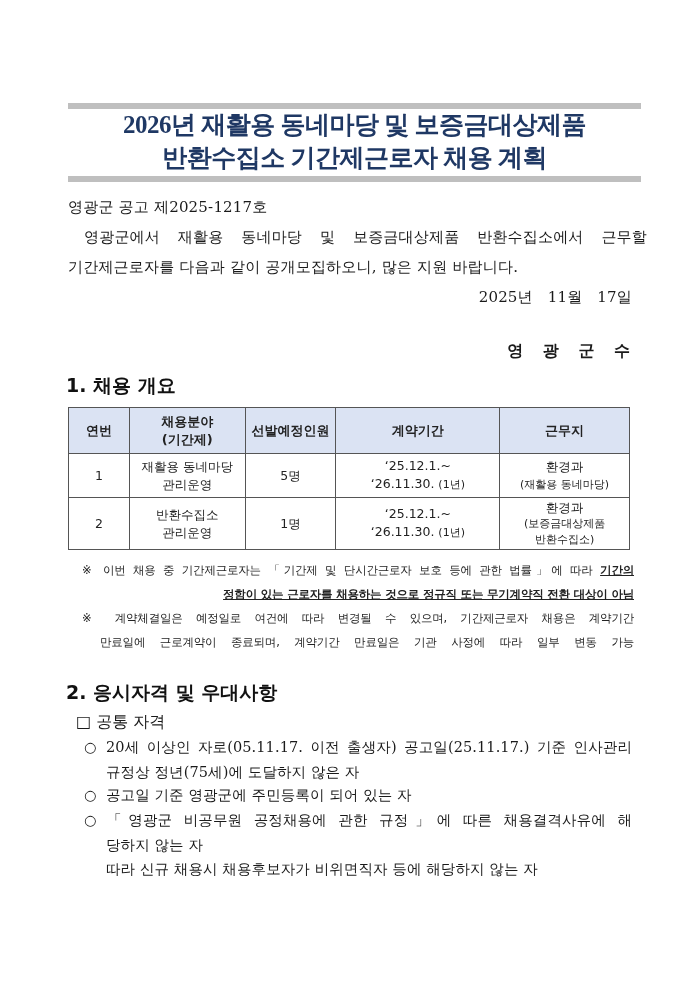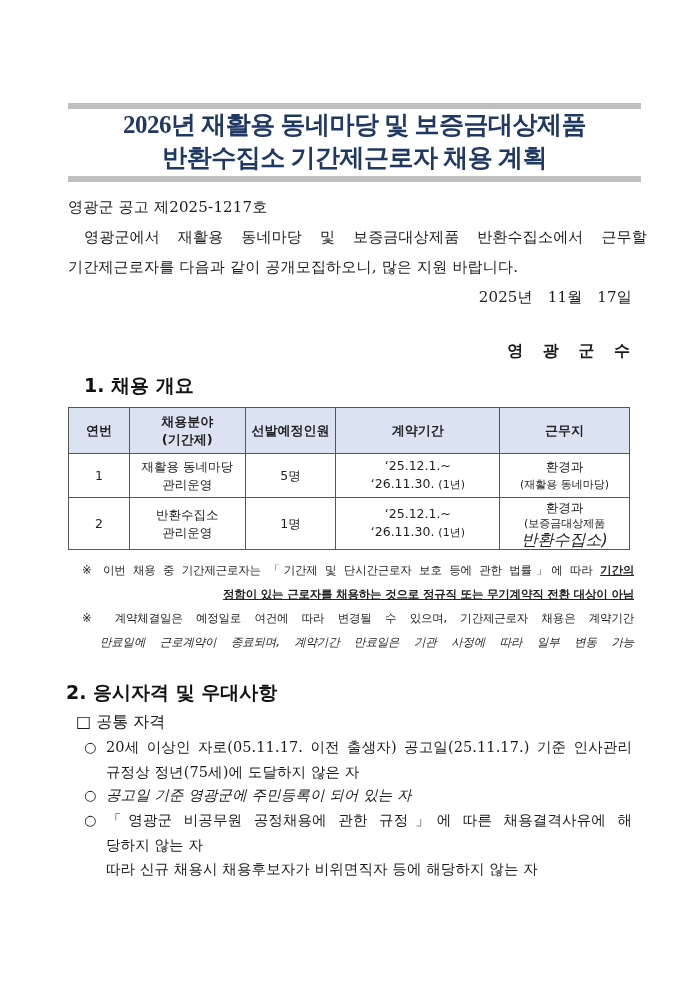--- a/index.html
+++ b/index.html
@@ -33,21 +33,21 @@
 <div class="title" style="top:108px;">2026년 재활용 동네마당 및 보증금대상제품</div>
 <div class="title" style="top:141px;">반환수집소 기간제근로자 채용 계획</div>
 <div class="bar" style="top:176px;"></div>
 
 <div class="abs body-text" style="left:68px; top:192px;">영광군 공고 제2025-1217호</div>
 <div class="abs body-text justify" style="left:60px; top:222px; width:563px;margin-left:24px;">영광군에서 재활용 동네마당 및 보증금대상제품 반환수집소에서 근무할</div>
 <div class="abs body-text" style="left:68px; top:252px;">기간제근로자를 다음과 같이 공개모집하오니, 많은 지원 바랍니다.</div>
 <div class="abs body-text" style="right:68px; top:282px; white-space:pre;">2025년   11월   17일</div>
 <div class="abs" style="right:68px; top:341px; font-size:16px; font-weight:bold; word-spacing:10px; letter-spacing:2px;">영 광 군 수</div>
 
-<div class="abs section-heading" style="left:84px; top:373px;">1. 채용 개요</div>
+<div class="abs section-heading" style="left:66px; top:373px;">1. 채용 개요</div>
 
 <table class="plan">
   <colgroup>
     <col style="width:61px">
       <col style="width:116px">
       <col style="width:91px">
       <col style="width:164px">
       <col style="width:130px">
   </colgroup>
   <thead>
@@ -86,54 +86,54 @@
         <div>관리운영</div>
       </td>
       <td>1명</td>
       <td>
         <div>‘25.12.1.~</div>
         <div><span>‘26.11.30.</span> <span style="font-size:11px;">(1년)</span></div>
       </td>
       <td style="line-height:16px;">
         <div>환경과</div>
         <div style="font-size:11px; line-height:16px;">(보증금대상제품</div>
-        <div style="font-size:16px; line-height:16px;font-style:italic;">반환수집소)</div>
+        <div style="font-size:11px; line-height:16px;">반환수집소)</div>
       </td>
     </tr>
   </tbody>
 </table>
 
 <div class="note" style="left:82px; top:558px; width:552px;">
   <div style="text-align:justify; text-align-last:justify;">
     <span>※</span>
     <span>이번 채용 중 기간제근로자는 「기간제 및 단시간근로자 보호 등에 관한 법률」에 따라</span>
     <span class="u">기간의</span>
   </div>
   <div class="u" style="padding-left:18px;">정함이 있는 근로자를 채용하는 것으로 정규직 또는 무기계약직 전환 대상이 아님</div>
 </div>
 <div class="note" style="left:82px; top:606px; width:552px;">
   <div style="text-align:justify; text-align-last:justify;">
     <span>※</span>
     <span>계약체결일은 예정일로 여건에 따라 변경될 수 있으며, 기간제근로자 채용은 계약기간</span>
   </div>
-  <div style="padding-left:18px; text-align:justify; text-align-last:justify;font-style:italic;">만료일에 근로계약이 종료되며, 계약기간 만료일은 기관 사정에 따라 일부 변동 가능</div>
+  <div style="padding-left:18px; text-align:justify; text-align-last:justify;">만료일에 근로계약이 종료되며, 계약기간 만료일은 기관 사정에 따라 일부 변동 가능</div>
 </div>
 
 <div class="abs section-heading" style="left:66px; top:680px;">2. 응시자격 및 우대사항</div>
 <div class="abs" style="left:76px; top:708px; font-size:16px; line-height:28px;">
   <span>□</span>
   <span>공통 자격</span>
 </div>
 
 <div class="item" style="left:84px; top:735px; width:548px;">
   <div style="text-align:justify; text-align-last:justify;"><span class="marker">○</span><span>20세 이상인 자로(05.11.17. 이전 출생자) 공고일(25.11.17.) 기준 인사관리</span></div>
   <div class="indent">규정상 정년(75세)에 도달하지 않은 자</div>
 </div>
 
-<div class="item" style="left:84px; top:783px; width:548px;font-style:italic;">
+<div class="item" style="left:84px; top:783px; width:548px;">
   <div><span class="marker">○</span><span>공고일 기준 영광군에 주민등록이 되어 있는 자</span></div>
 </div>
 
 <div class="item" style="left:84px; top:808px; width:548px;">
   <div style="text-align:justify; text-align-last:justify;"><span class="marker" style="width:16px;">○</span><span>「영광군 비공무원 공정채용에 관한 규정」에 따른 채용결격사유에 해</span></div>
   <div class="indent">당하지 않는 자</div>
 </div>
 
 <div class="item" style="left:84px; top:857px; width:548px;">
   <div class="indent">따라 신규 채용시 채용후보자가 비위면직자 등에 해당하지 않는 자</div>

